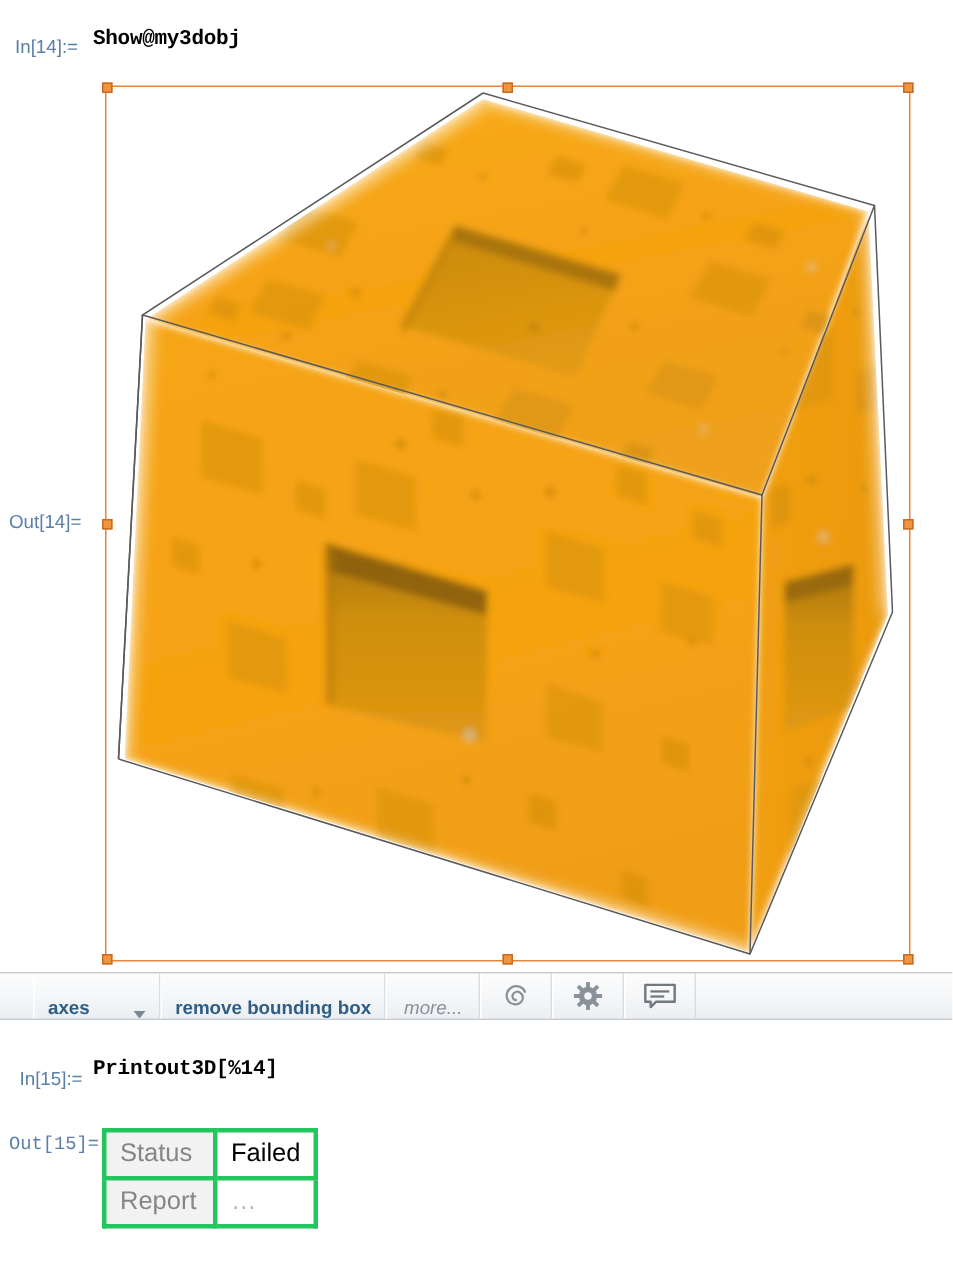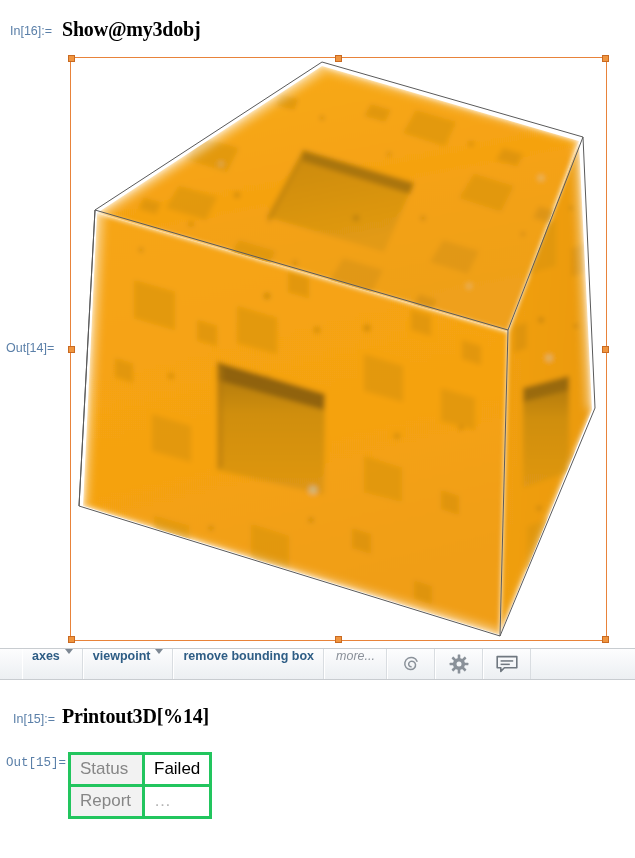--- a/index.html
+++ b/index.html
@@ -21,22 +21,22 @@
     position: absolute;
     font-family: "Liberation Sans", sans-serif;
     font-size: 12.5px;
     color: #5a7fa8;
     white-space: nowrap;
     letter-spacing: 0px;
   }
 
   .code-line {
     position: absolute;
-    font-family: Liberation Serif, serif;
-    font-size: 20px;
+    font-family: Liberation Mono, monospace;
+    font-size: 14px;
     font-weight: bold;
     color: #000000;
     white-space: pre;
     letter-spacing: -0.2px;
   }
 
   
   .sel-frame {
     position: absolute;
     left: 70px;
@@ -86,30 +86,31 @@
     border-top: 1px solid #c8ccd0;
     border-bottom: 1px solid #c8ccd0;
     background: linear-gradient(to bottom, #fdfdfe 0%, #f4f6f8 52%, #eceff2 100%);
     display: flex;
     align-items: stretch;
   }
   .tb-spacer { width: 22px; flex: 0 0 auto; }
   .tb-btn {
     flex: 0 0 auto;
     display: flex;
-    align-items: flex-start;
+    align-items: flex-end;
     justify-content: center;
     padding: 0 9px;
     border-right: 1px solid #d9dde1;
     border-left: 1px solid #ffffff;
     font-size: 12.5px;
     font-weight: bold;
     color: #2e5d85;
     white-space: nowrap;
     cursor: default;
+    gap: 24px;
   }
   .tb-btn:first-of-type { border-left: 1px solid #d9dde1; }
   .tb-btn .caret {
     display: inline-block;
     margin-left: 5px;
     width: 0; height: 0;
     border-left: 4px solid transparent;
     border-right: 4px solid transparent;
     border-top: 5px solid #7d8894;
   }
@@ -154,21 +155,21 @@
   .rg-val {
     background: #ffffff;
     color: #000000;
     min-width: 66px;
   }
   .rg-val.muted { color: #b4b4b4; letter-spacing: 1px; }
 </style>
 </head>
 <body>
 
-<div class="io-label" style="left:10px; top:24px;">In[16]:=</div>
+<div class="io-label" style="left:10px; top:24px;">In[14]:=</div>
 
 <div class="code-line" style="left:62px; top:18px;">Show@my3dobj</div>
 
 <div class="io-label" style="left:6px; top:341px;">Out[14]=</div>
 
 <div class="graphic-stage">
   <svg width="534" height="581" viewBox="0 0 534 581" xmlns="http://www.w3.org/2000/svg">
     <defs>
 
       <filter id="soft" x="-20%" y="-20%" width="140%" height="140%">
@@ -384,24 +385,20 @@
 
 <div class="gfx-toolbar">
   <div class="tb-spacer"></div>
 
   <div class="tb-btn">
     <span>axes</span>
     <span class="caret"></span>
   </div>
 
 
-  <div class="tb-btn">
-    <span>viewpoint</span>
-    <span class="caret"></span>
-  </div>
 
   <div class="tb-btn">
     <span>remove bounding box</span>
   </div>
 
   <div class="tb-btn tb-more">
     <span>more...</span>
   </div>
 
   <div class="tb-icon">

